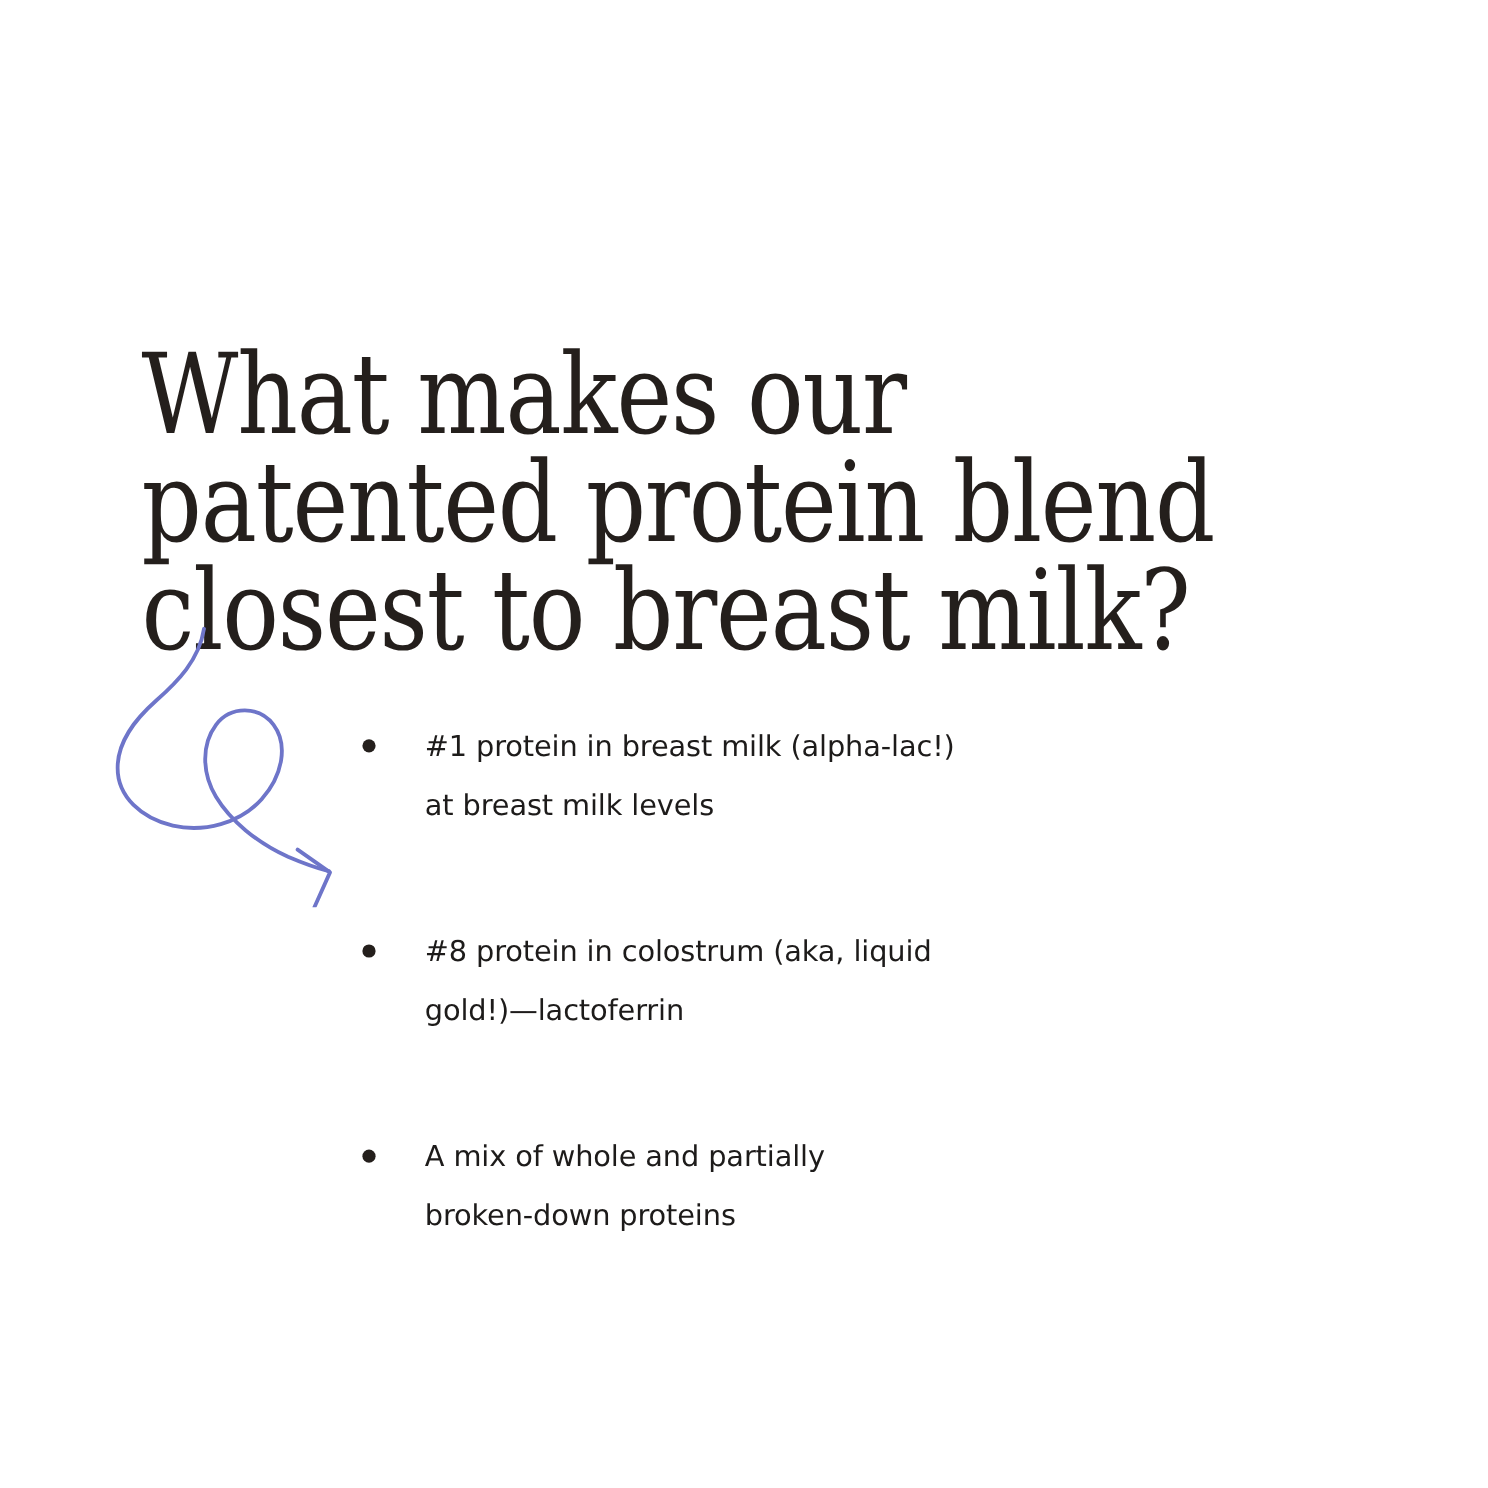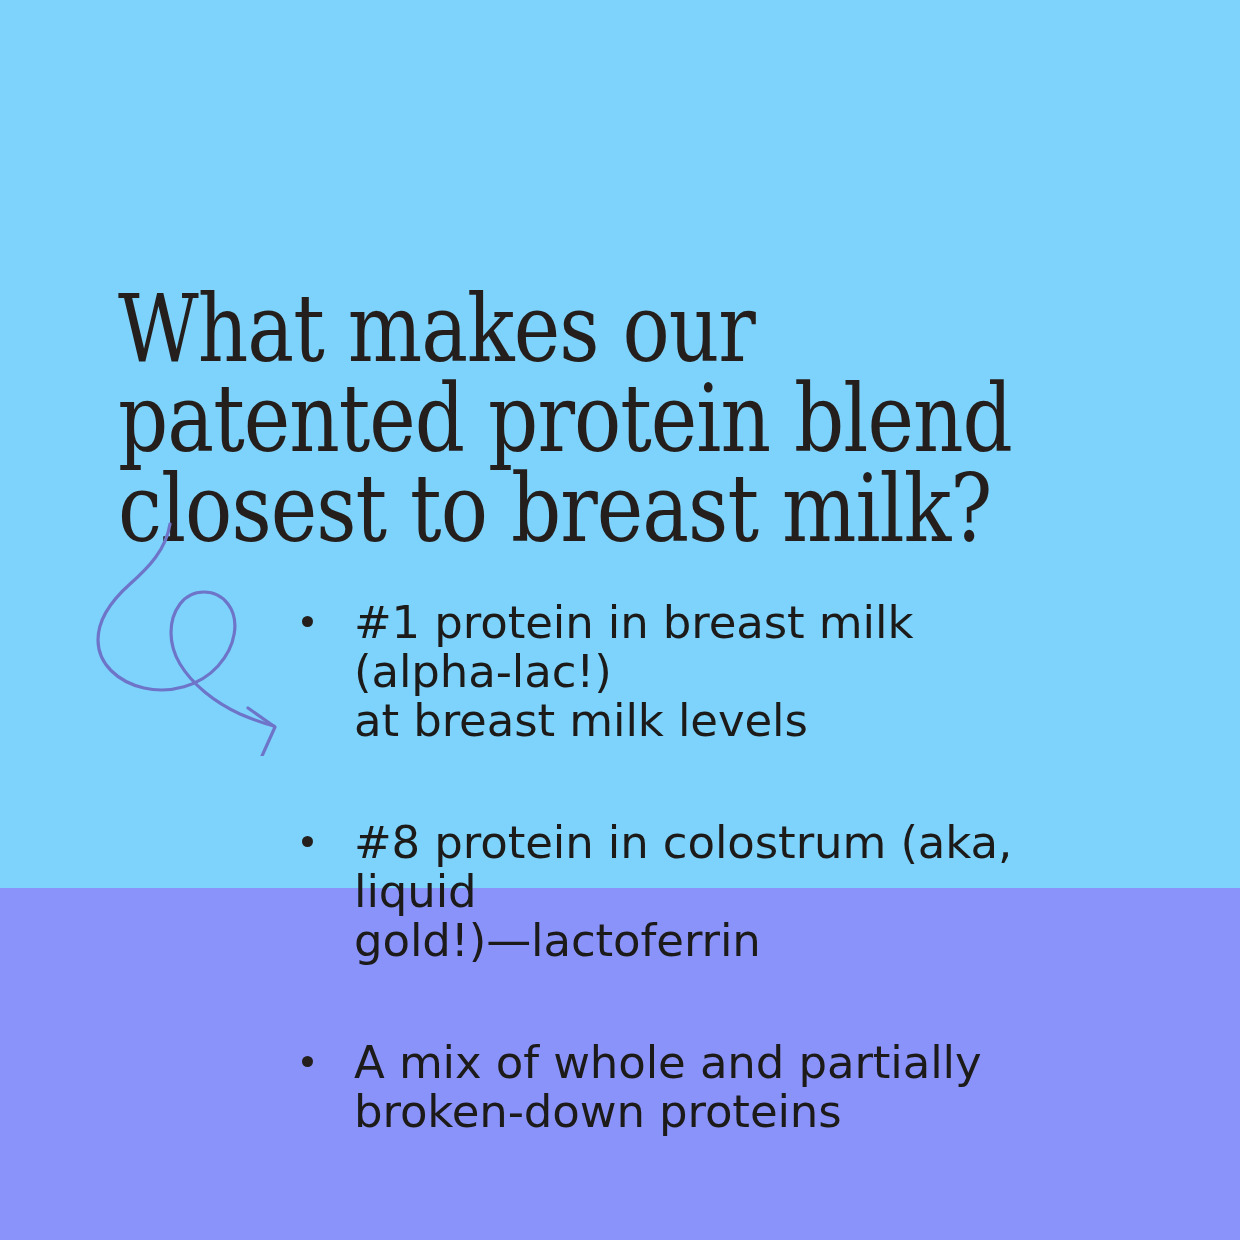--- a/index.html
+++ b/index.html
@@ -11,22 +11,22 @@
     height: 1240px;
     overflow: hidden;
     background: #8a93fa;
     font-family: "Liberation Sans", sans-serif;
     -webkit-font-smoothing: antialiased;
   }
 
   #canvas {
     position: relative;
     width: 1240px;
-    height: 888px;
-    background: #7dd3fc;
+    height: 1240px;
+    background: #ffffff;
   }
 
   
   .heading {
     position: absolute;
     left: 118px;
     top: 222px;
     width: 960px;
     color: #241f1c;
     font-family: "DejaVu Serif", "Liberation Serif", serif;
@@ -64,21 +64,21 @@
     top: 18px;
     width: 11px;
     height: 11px;
     border-radius: 50%;
     background: #241f1c;
   }
   .bullet-text {
     display: block;
     color: #1d1b1a;
     font-family: "DejaVu Sans", "Liberation Sans", sans-serif;
-    font-size: 45px;
+    font-size: 24px;
     line-height: 49px;
     letter-spacing: -0.1px;
     font-weight: 400;
     white-space: pre-line;
   }
 
   
   .squiggle {
     position: absolute;
     left: 96px;

